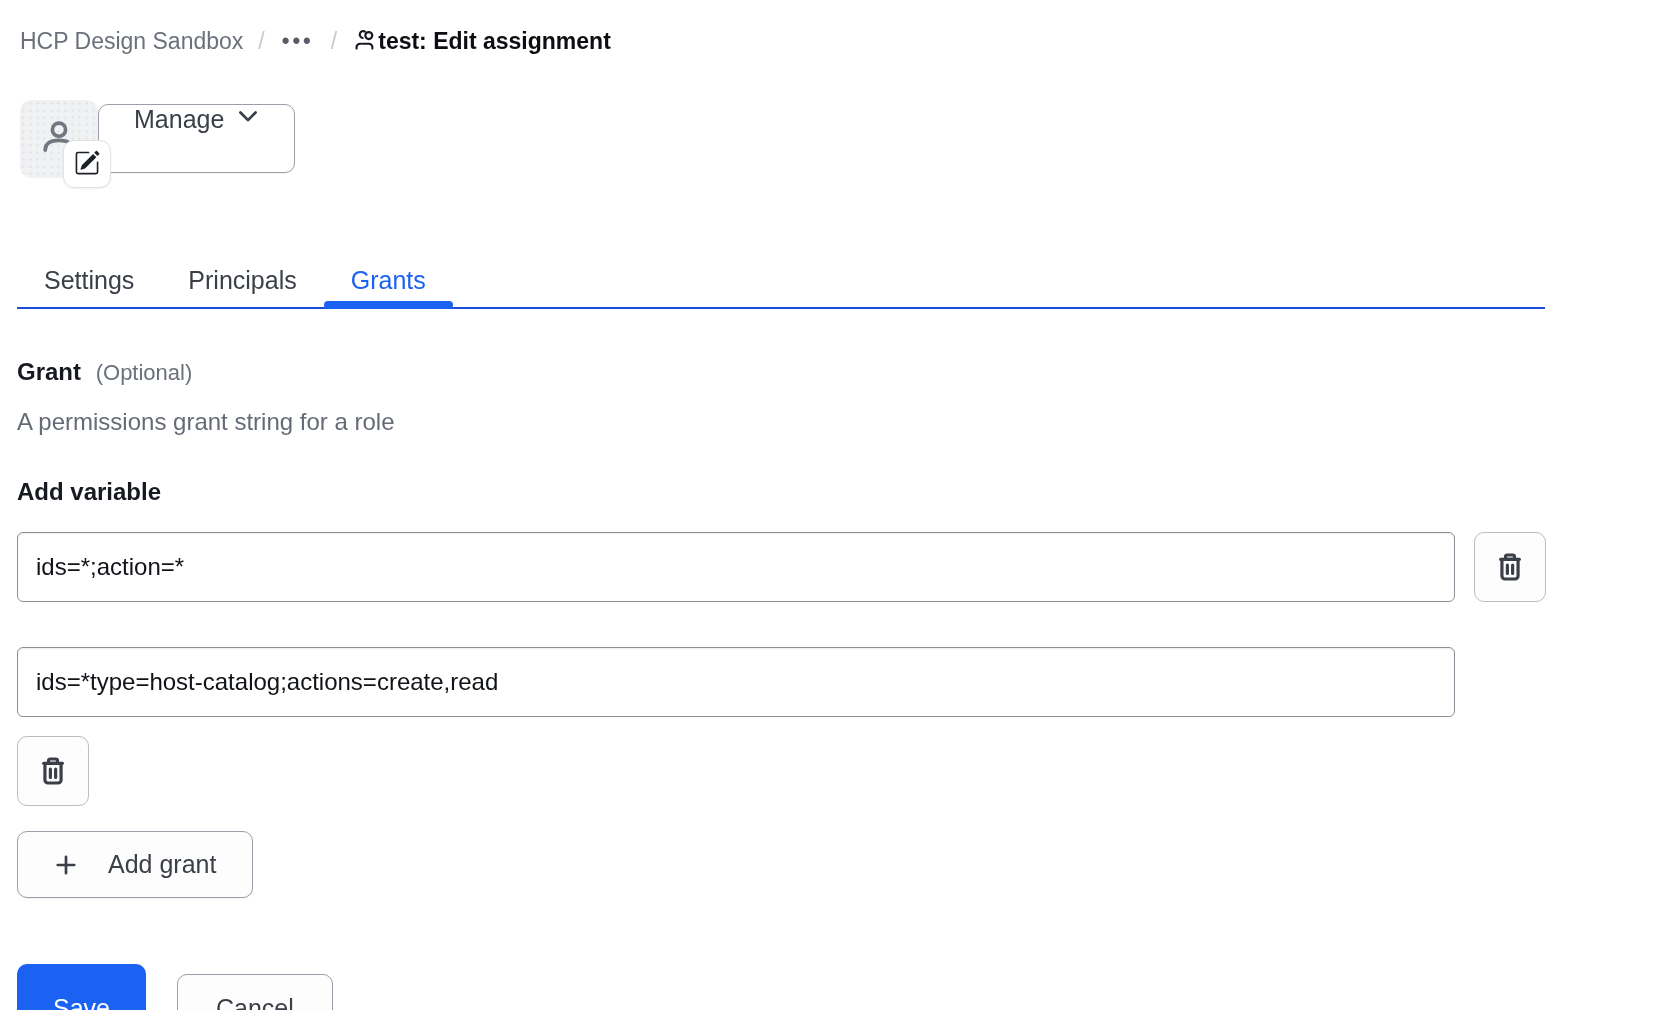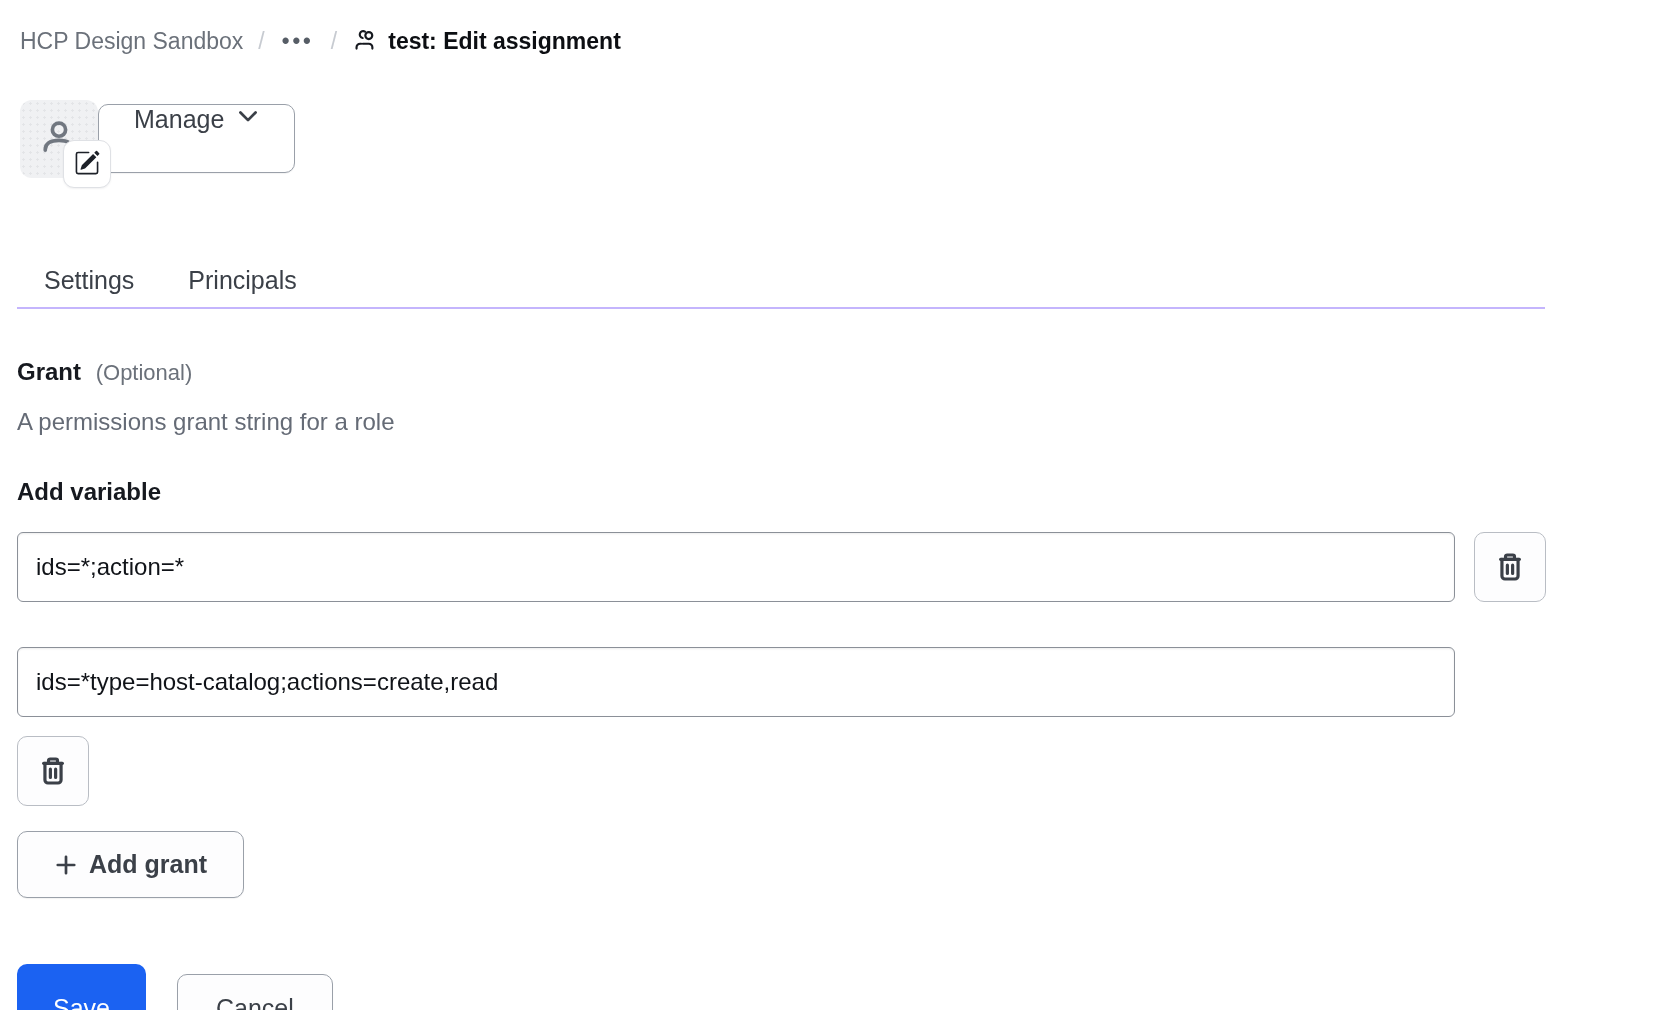--- a/index.html
+++ b/index.html
@@ -21,21 +21,21 @@
     margin-left: 3px;
   }
   .crumb-link { color: #6b717a; cursor: pointer; }
   .crumb-sep { color: #c7cbd1; font-size: 23px; }
   .crumb-ellipsis {
     background: none; border: none; cursor: pointer;
     color: #565d66; font-size: 22px; letter-spacing: 3px;
     font-weight: 700; padding: 0 2px; line-height: 30px;
   }
   .crumb-current {
-    display: flex; align-items: center; gap: 10px;
+    display: flex; align-items: center; 
     color: #0c0e12; font-weight: 700;
   }
   .crumb-current svg { display: block; }
 
   
   .header { margin-top: 44px; display: flex; align-items: flex-start; }
   .avatar-wrap { position: relative; width: 78px; height: 78px; flex: none; margin-left: 3px; }
   .avatar {
     width: 78px; height: 78px; border-radius: 12px;
     background-color: #f0f1f3;
@@ -62,21 +62,21 @@
     background: #ffffff; border: 1px solid #9aa0a9; border-radius: 10px;
     font-family: inherit; font-size: 25px; font-weight: 500; color: #3b4048;
     cursor: pointer; box-shadow: 0 1px 1px rgba(20,22,28,0.05);
   }
   .manage-btn svg { display: block; }
 
   
   .tabs {
     margin-top: 71px;
     display: flex;
-    border-bottom: 2px solid #c4b5fd;
+    border-bottom: 2px solid #1d4ed8;
   }
   .tab {
     position: relative;
     padding: 16px 27px 12px 27px;
     font-size: 25px; line-height: 30px; font-weight: 500;
     color: #3b4048; cursor: pointer;
   }
   .tab.active { color: #1b62f2; }
   .tab.active .tab-indicator {
     position: absolute; left: 0; right: 0; bottom: -2px;
@@ -104,23 +104,23 @@
     width: 72px; height: 70px; flex: none;
     background: #fdfdfe; border: 1px solid #b9bdc4; border-radius: 10px;
     display: flex; align-items: center; justify-content: center;
     color: #3b4048; cursor: pointer;
   }
   .trash-btn svg { display: block; }
 
   .add-grant-btn {
     margin-top: 25px;
     height: 67px; padding: 0 36px;
-    display: inline-flex; align-items: center; gap: 11px;
+    display: inline-flex; align-items: center; gap: 30px;
     background: #fdfdfe; border: 1px solid #9aa0a9; border-radius: 10px;
-    font-family: inherit; font-size: 25px; font-weight: 700; color: #3b4048;
+    font-family: inherit; font-size: 25px; font-weight: 400; color: #3b4048;
     cursor: pointer; box-shadow: 0 1px 1px rgba(20,22,28,0.05);
   }
   .add-grant-btn svg { display: block; }
 
   
   .actions { margin-top: 66px; display: flex; align-items: center; gap: 31px; }
   .save-btn {
     height: 88px; padding: 0 36px;
     background: #1b62f2; color: #ffffff;
     border: none; border-radius: 10px;
@@ -187,20 +187,24 @@
     </button>
   </header>
 
   <div class="tabs">
     <div class="tab">
       <span>Settings</span>
     </div>
     <div class="tab">
       <span>Principals</span>
     </div>
+    <div class="tab active">
+      <span>Grants</span>
+      <span class="tab-indicator"></span>
+    </div>
   </div>
 
   <section>
     <div class="grant-label-row">
       <span class="grant-label">Grant</span>
       <span class="grant-optional">(Optional)</span>
     </div>
     <p class="grant-helper">A permissions grant string for a role</p>
     <p class="add-variable">Add variable</p>
 

